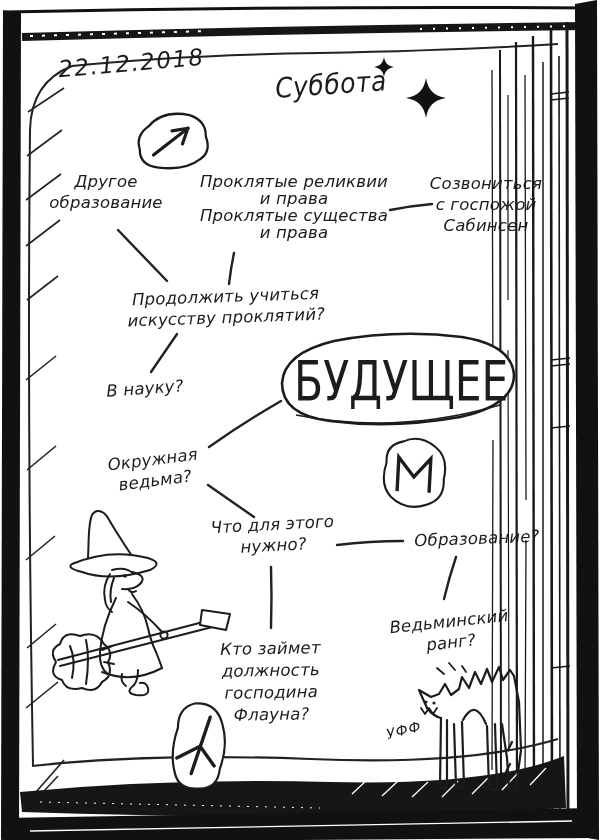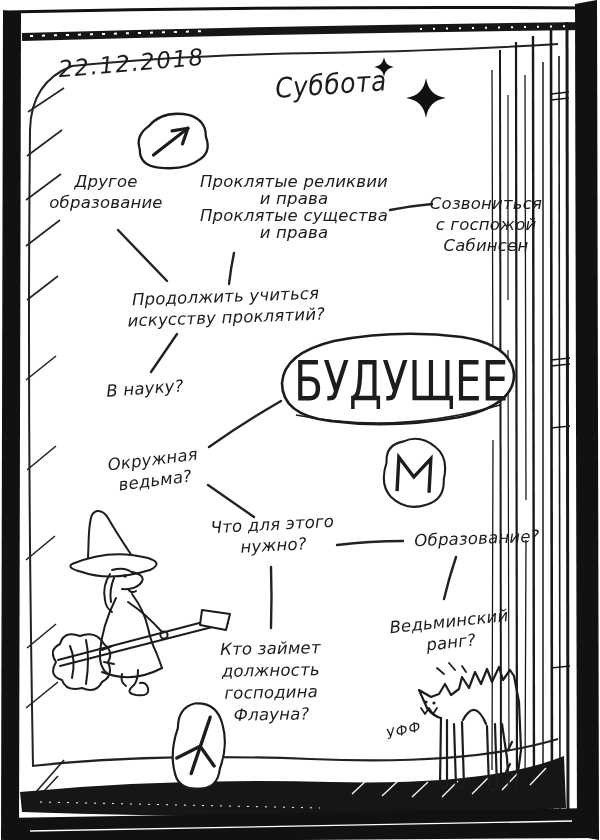--- a/index.html
+++ b/index.html
@@ -27,21 +27,21 @@
     position:absolute;left:276px;top:352px;width:240px;text-align:center;
     font-size:50px;font-weight:400;letter-spacing:0px;
     transform:scale(.85,1.1);transform-origin:center;z-index:3;
   }
   .uff{
     position:absolute;left:386px;top:722px;font-size:14px;letter-spacing:1px;
     transform:rotate(-14deg);z-index:4;
   }
   .n0{left:36px;top:171px;width:140px;}
   .n1{left:188px;top:173px;width:212px;line-height:17px;}
-  .n2{left:420px;top:193px;width:132px;}
+  .n2{left:420px;top:173px;width:132px;}
   .n3{left:102px;top:286px;width:248px;transform:rotate(-2deg);}
   .n4{left:92px;top:378px;width:106px;transform:rotate(-4deg);}
   .n5{left:96px;top:449px;width:116px;transform:rotate(-7deg);}
   .n6{left:198px;top:514px;width:150px;transform:rotate(-3deg);}
   .n7{left:402px;top:528px;width:150px;transform:rotate(-2deg);}
   .n8{left:380px;top:611px;width:140px;transform:rotate(-6deg);}
   .n9{left:203px;top:638px;width:136px;line-height:22px;transform:rotate(-1deg);}
   .z1{z-index:1;} .z2{z-index:2;} .z4{z-index:4;}
 </style>
 </head>

